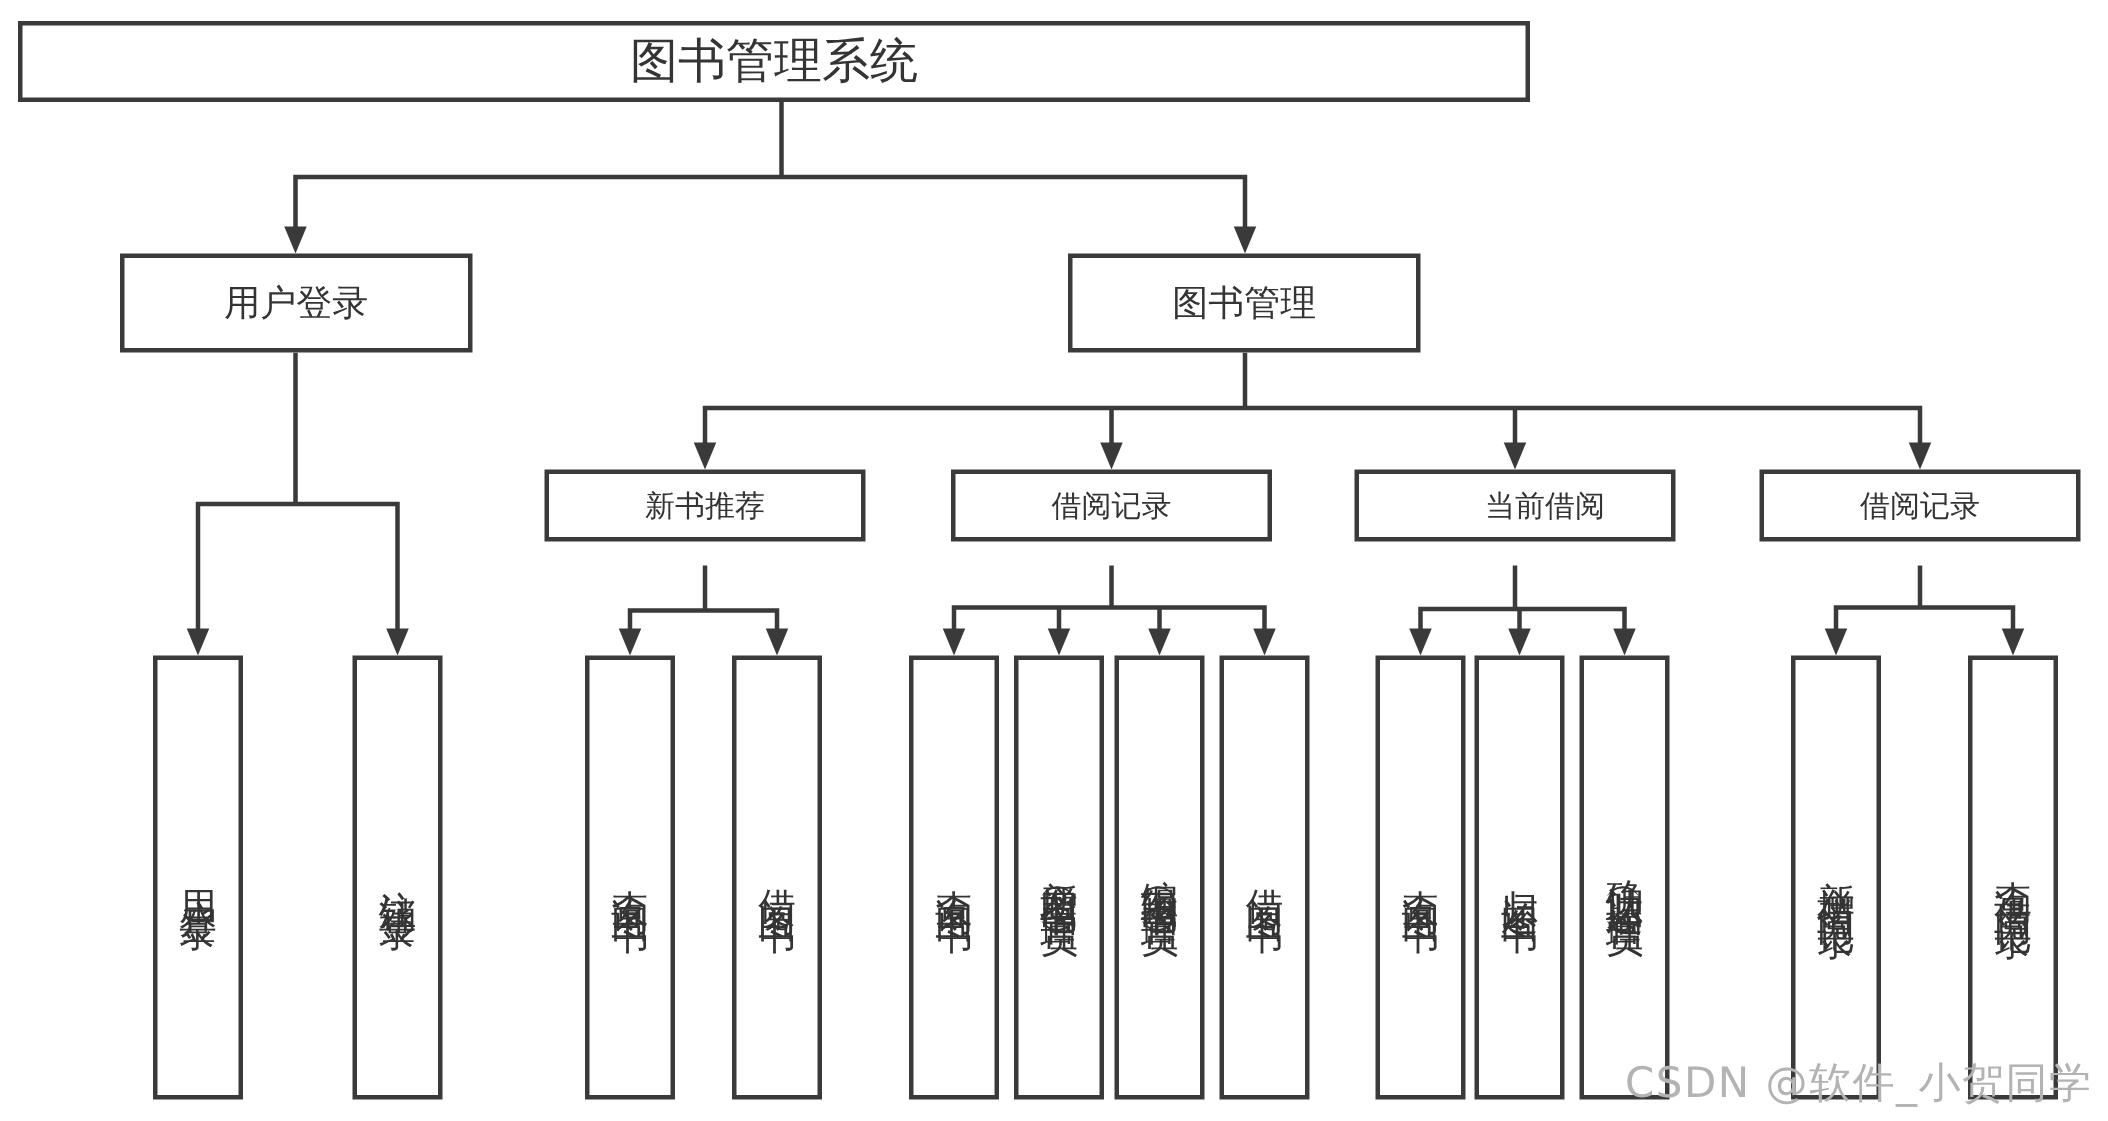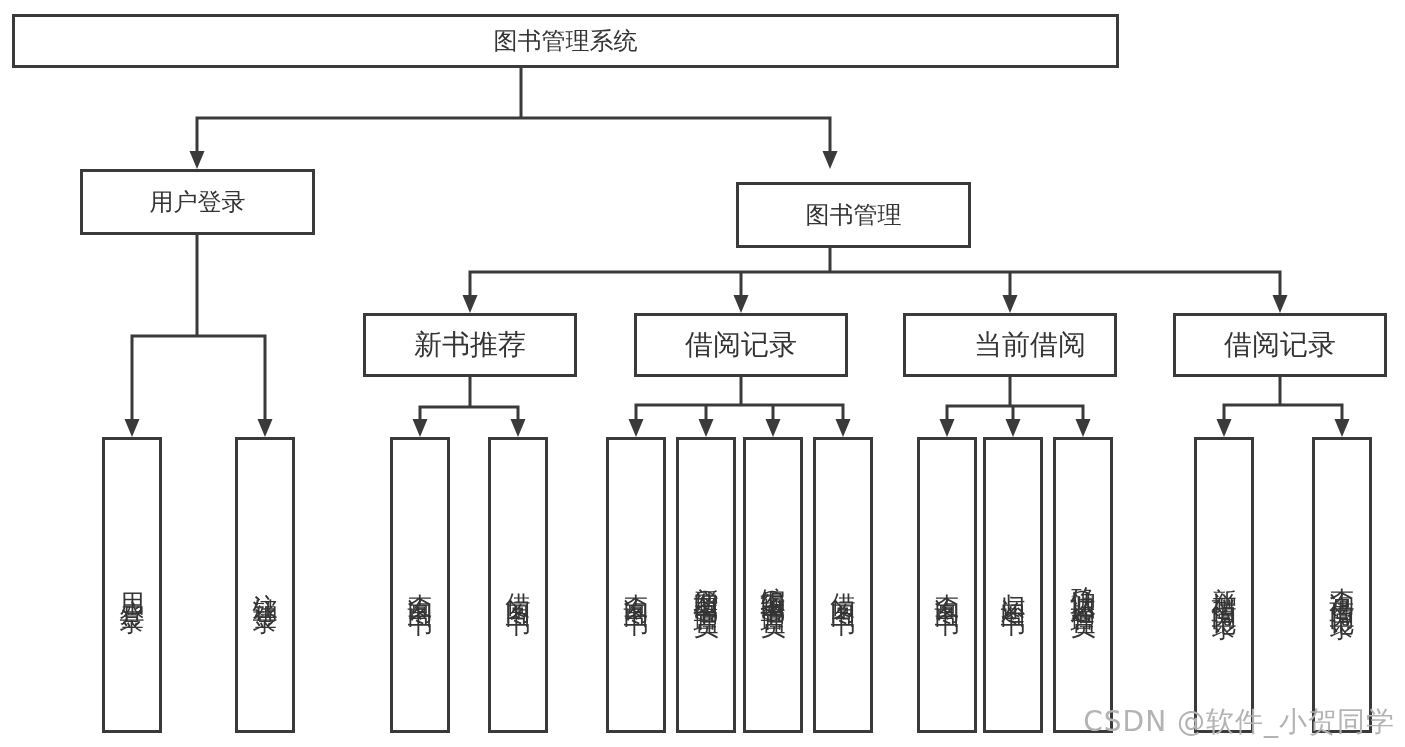--- a/index.html
+++ b/index.html
@@ -14,23 +14,23 @@
   .wires path{stroke:#3a3a3a;stroke-width:3;fill:none;}
   .wires polygon{fill:#3a3a3a;stroke:none;}
   .node{
     position:absolute;
     box-sizing:border-box;
     border:3px solid #3a3a3a;
     background:#ffffff;
     display:flex;align-items:center;justify-content:center;
     color:#343434;
   }
-  .node-root{left:12px;top:14px;width:1107px;height:54px;font-size:24px;}
+  .node-root{left:12px;top:14px;width:1008px;height:54px;font-size:32px;}
   .node-l2{width:235px;height:66px;top:169px;font-size:24px;}
-  .node-l3{width:214px;height:64px;top:313px;font-size:28px;}
+  .node-l3{width:214px;height:48px;top:313px;font-size:20px;}
   .leaf{width:60px;height:296px;top:437px;font-size:25px;}
   .leaf span{
     writing-mode:vertical-rl;
     text-orientation:mixed;
     letter-spacing:6px;
     line-height:1;
     white-space:nowrap;
   }
   .leaf.gap-sm span{letter-spacing:4px;}
   .leaf.gap-md span{letter-spacing:6px;}
@@ -98,21 +98,21 @@
     </g>
   </svg>
 
   <div class="node node-root">
     <span>图书管理系统</span>
   </div>
 
   <div class="node node-l2" style="left:80px;">
     <span>用户登录</span>
   </div>
-  <div class="node node-l2" style="left:736px;margin-top:13px;">
+  <div class="node node-l2" style="left:712px;">
     <span>图书管理</span>
   </div>
 
   <div class="node node-l3" style="left:363px;">
     <span>新书推荐</span>
   </div>
   <div class="node node-l3" style="left:634px;">
     <span>借阅记录</span>
   </div>
   <div class="node node-l3" style="left:903px;padding-left:40px;">

